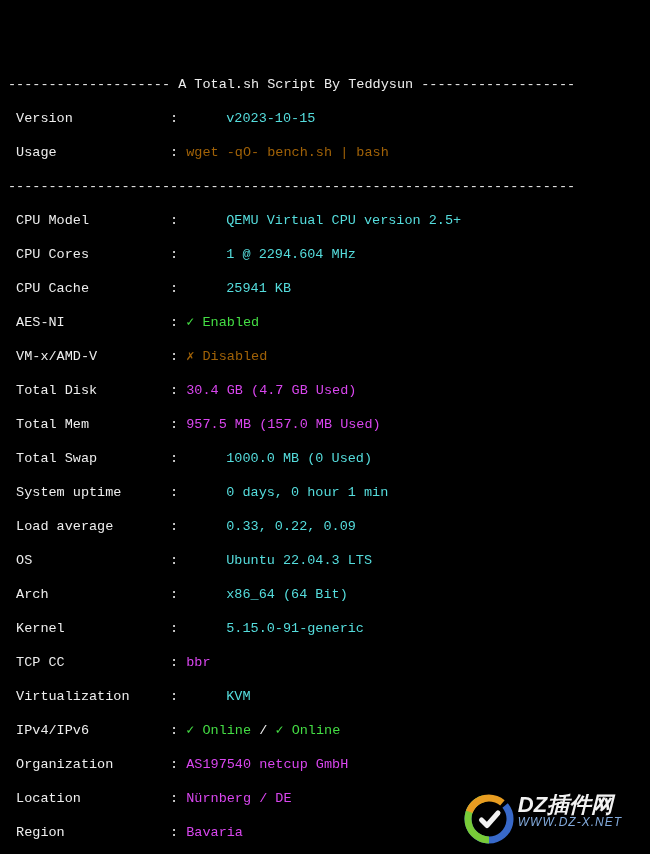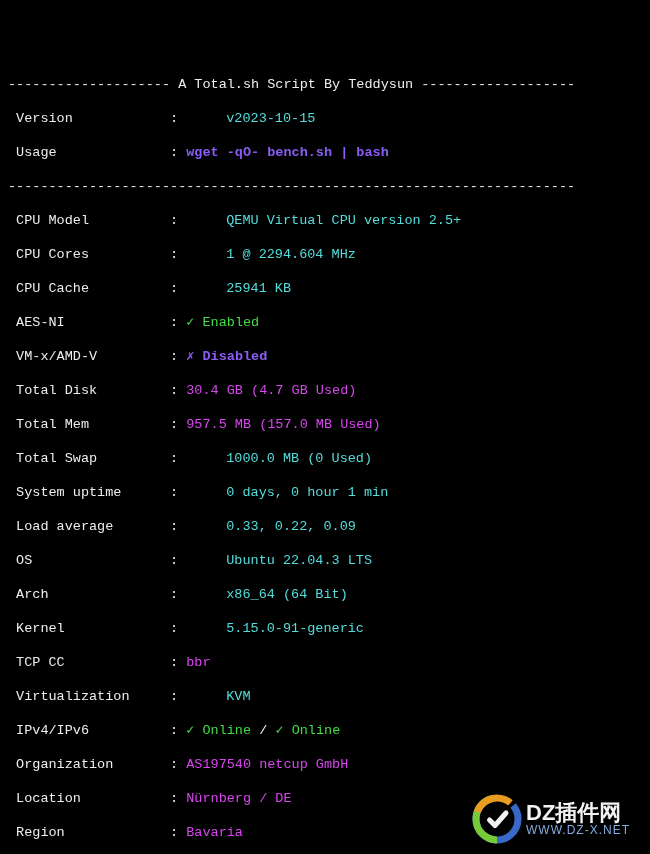--- a/index.html
+++ b/index.html
@@ -12,32 +12,32 @@
       color: #eee;
       width: 650px;
       height: 854px;
       box-sizing: border-box;
       white-space: pre;
       overflow: hidden;
       position: relative;
     }
     .white { color: #eeeeee; }
     .cyan { color: #55dddd; margin-left: 40px; }
-    .red { color: #8b5cf6; font-weight: bold; }
+    .red { color: #a16207; }
     .green { color: #44dd44; }
     .yellow { color: #d946ef; }
     .row { display: block; }
     .dash { color: #eee; }
     .watermark {
       position: absolute;
       bottom: 10px;
-      right: 20px;
+      right: 28px;
       display: flex;
-      align-items: center;
       opacity: 0.95;
+      font-style: italic;
     }
     .watermark-logo {
       width: 50px;
       height: 50px;
       margin-right: 4px;
     }
     .watermark-text {
       display: flex;
       flex-direction: column;
       line-height: 1;

